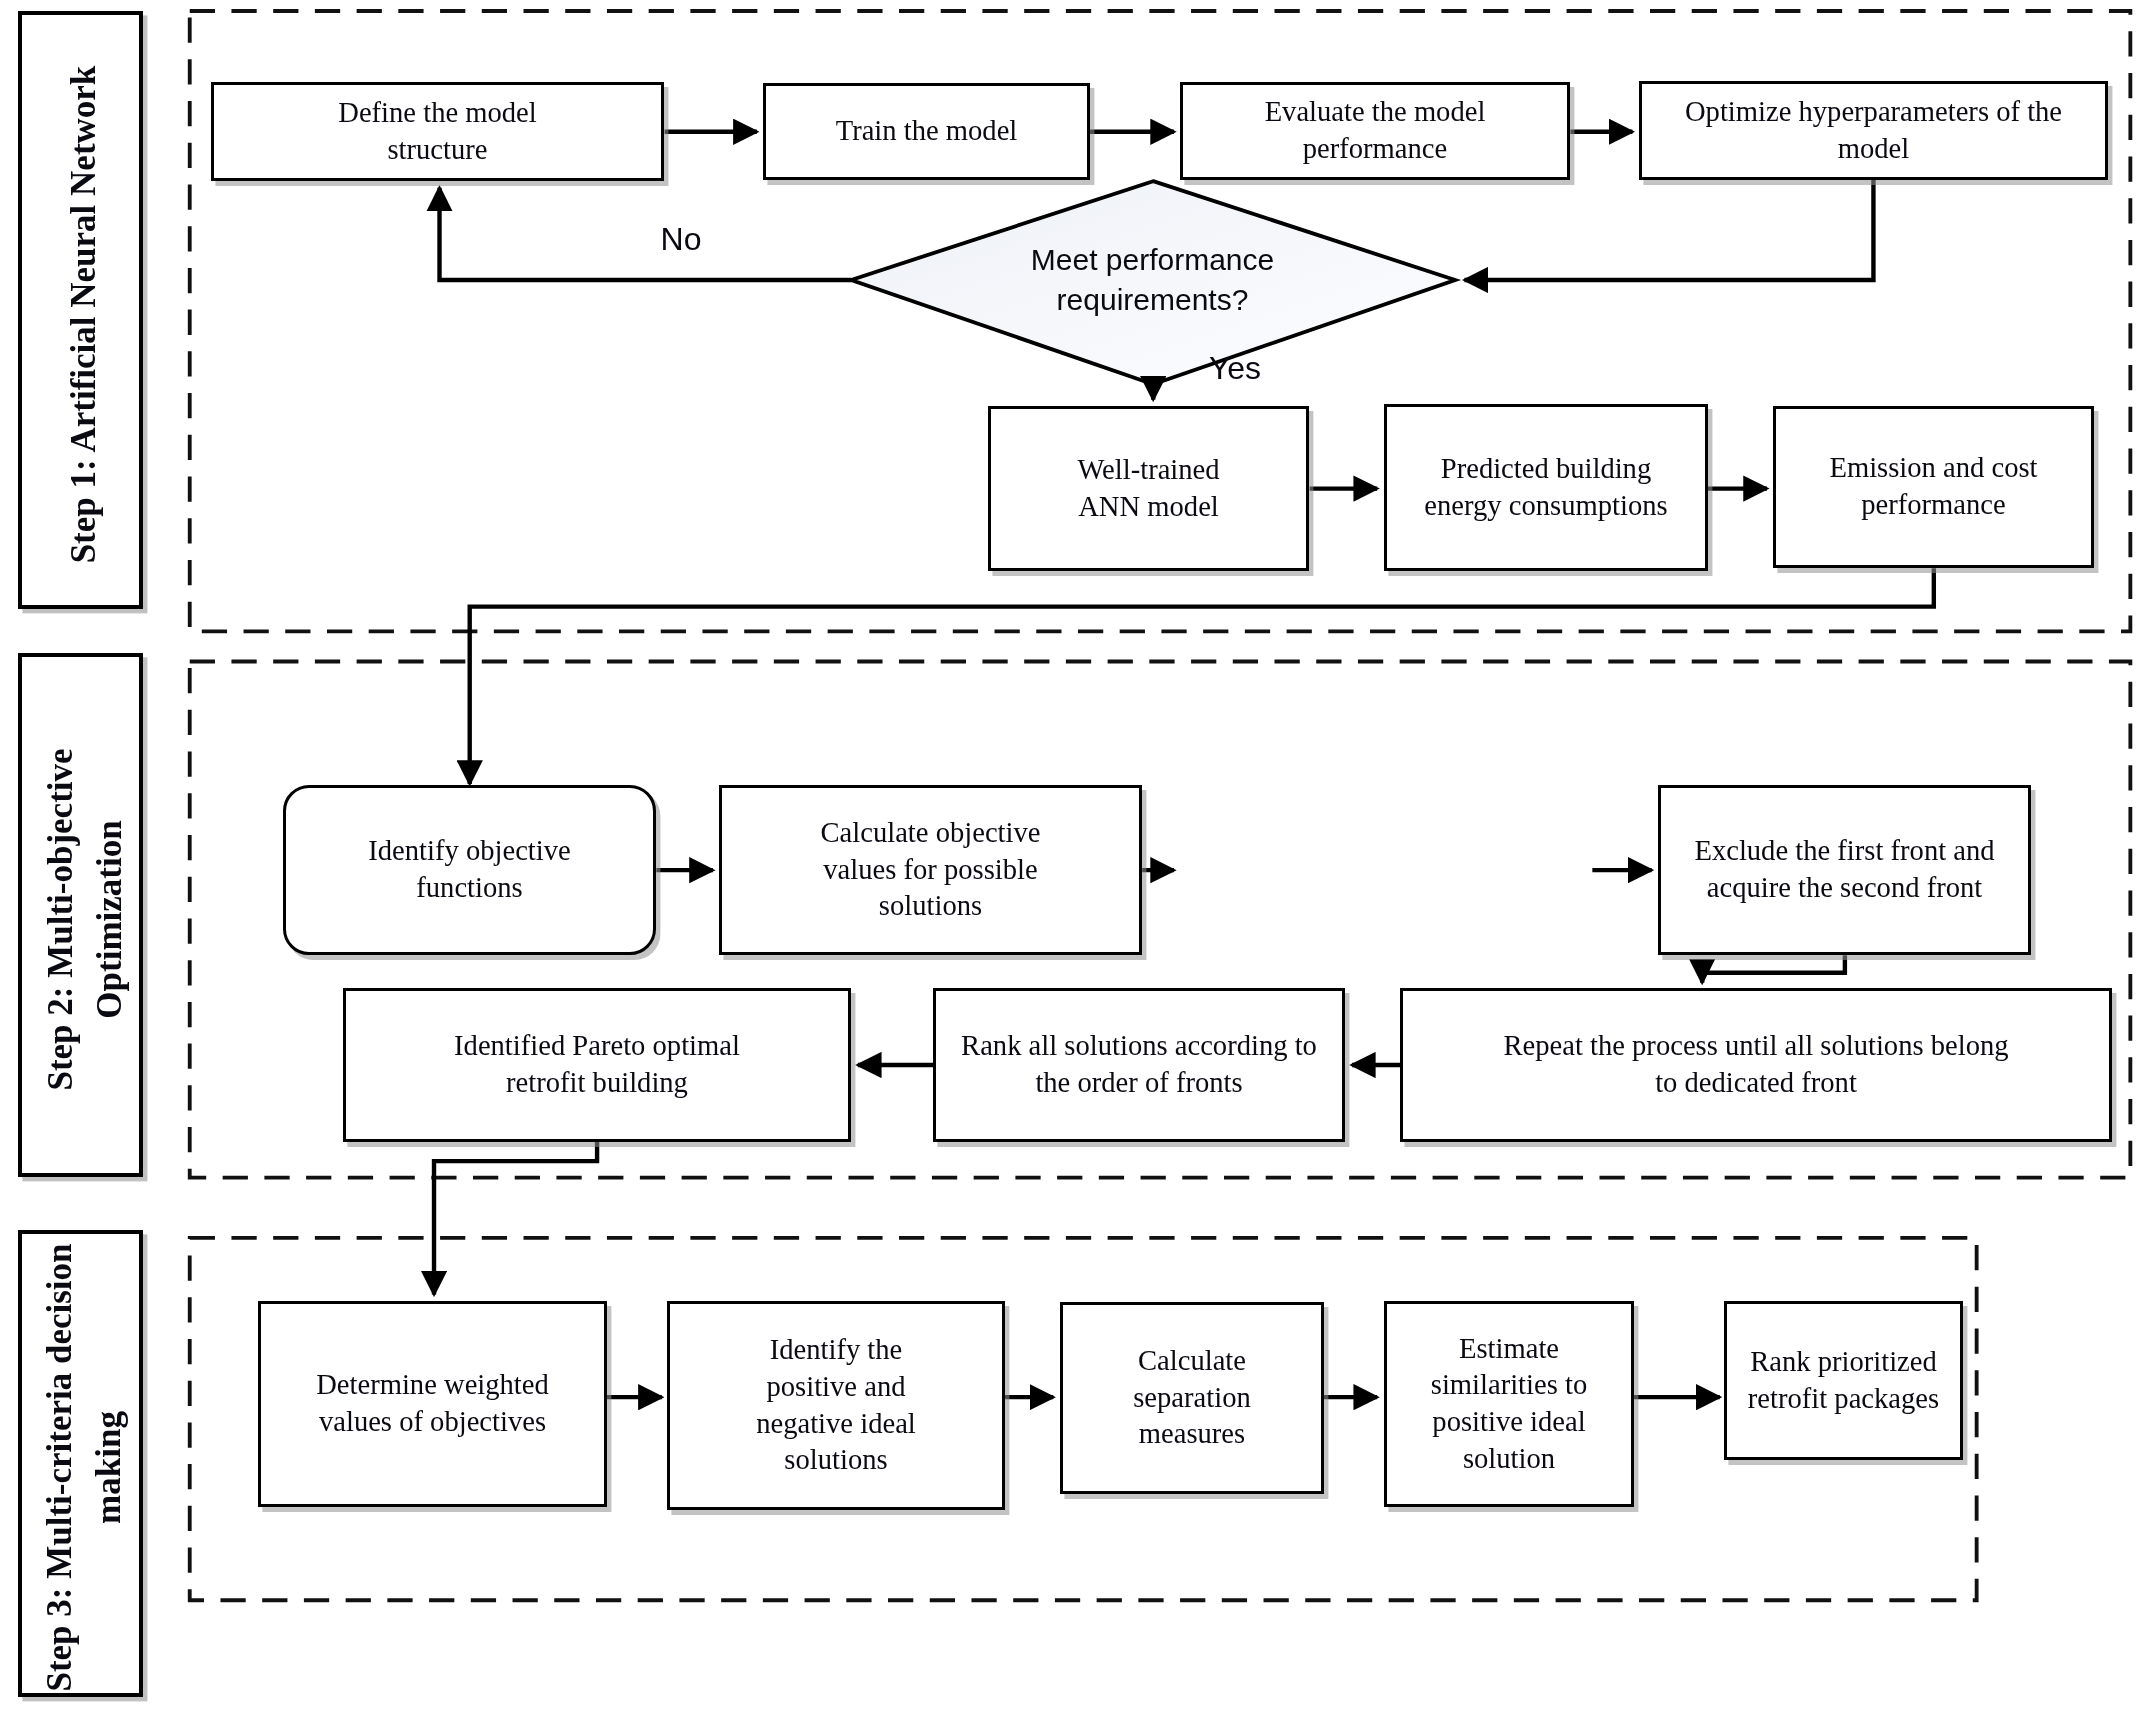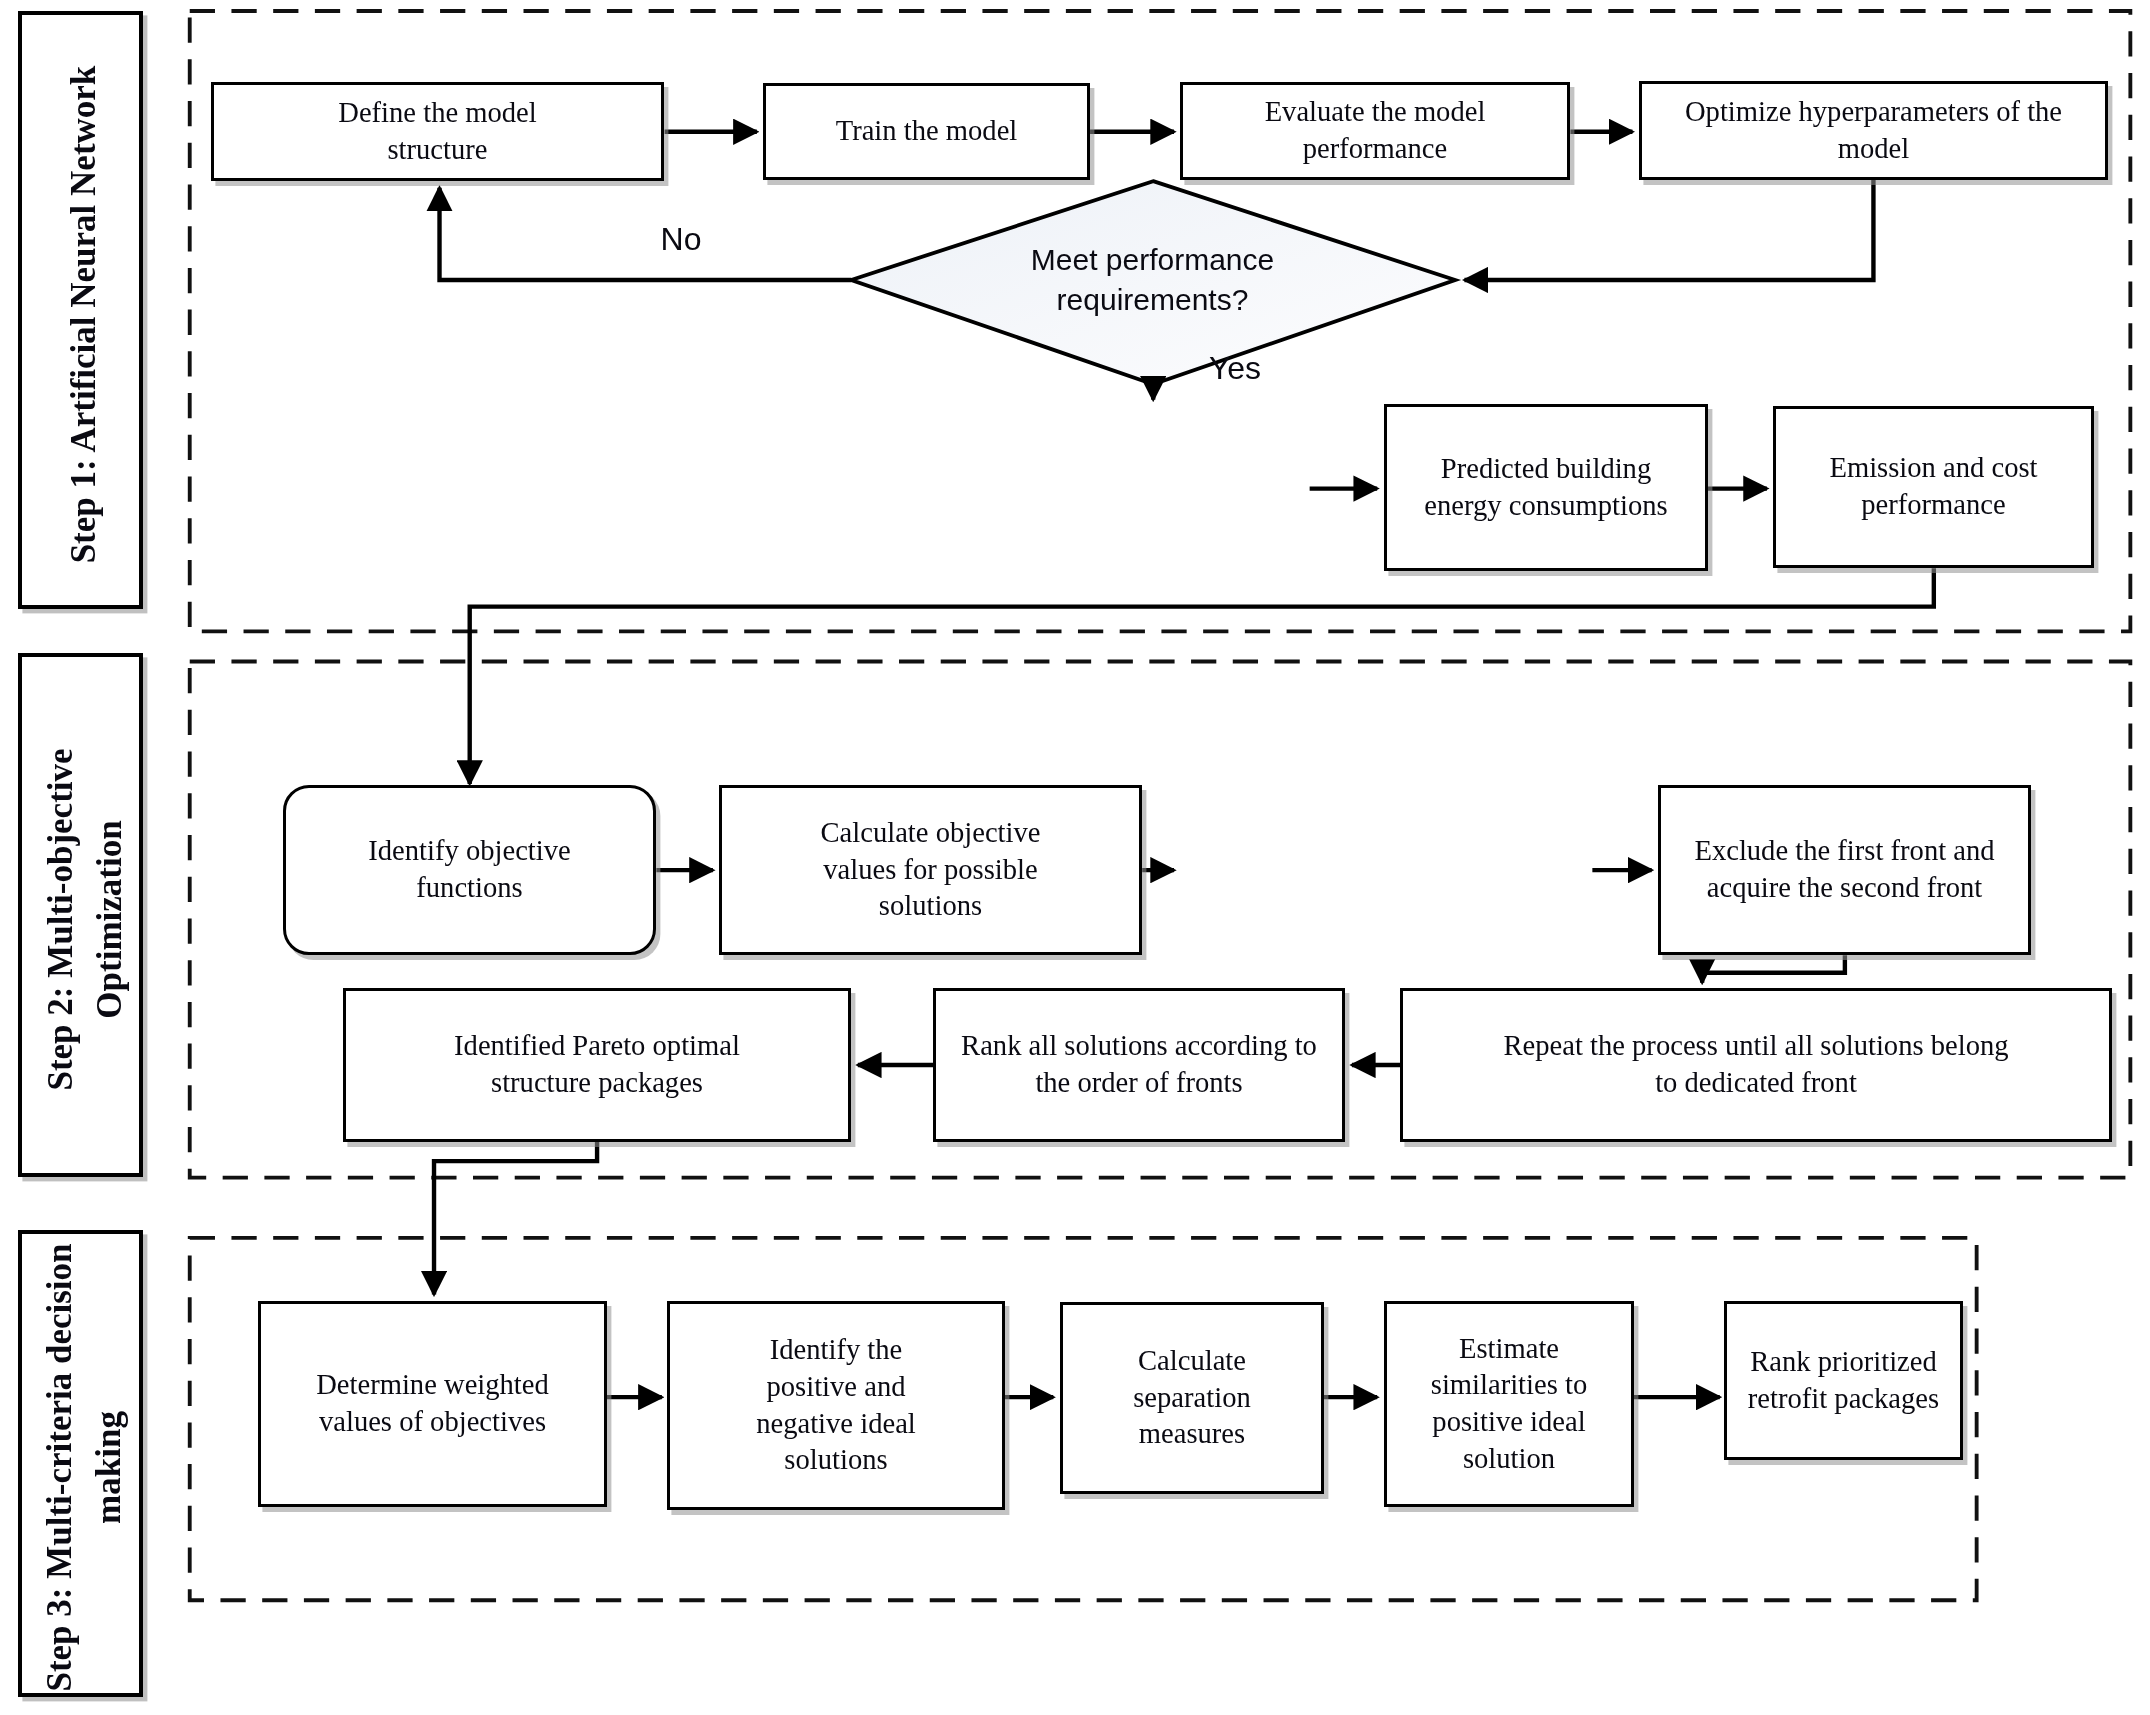--- a/index.html
+++ b/index.html
@@ -79,30 +79,31 @@
 
   <div class="node" style="left:211px;top:82px;width:453px;height:99px;padding:0 99px;">Define the  model structure</div>
   <div class="node" style="left:763px;top:83px;width:327px;height:97px;">Train the model</div>
   <div class="node" style="left:1180px;top:82px;width:390px;height:98px;padding:0 44px;">Evaluate the model performance</div>
   <div class="node" style="left:1639px;top:81px;width:469px;height:99px;padding:0 22px;">Optimize hyperparameters of the model</div>
 
   <div class="plain sans" style="left:988px;top:214px;width:329px;height:132px;font-size:30px;line-height:1.35;z-index:3;">Meet performance requirements?</div>
   <div class="plain sans" style="left:626px;top:217px;width:110px;height:44px;font-size:32px;">No</div>
   <div class="plain sans" style="left:1180px;top:346px;width:110px;height:44px;font-size:32px;">Yes</div>
 
+  <div class="node" style="left:988px;top:406px;width:321px;height:165px;padding:0 69px;">Well-trained ANN model</div>
   <div class="node" style="left:1384px;top:404px;width:324px;height:167px;padding:0 27px;">Predicted building energy consumptions</div>
   <div class="node" style="left:1773px;top:406px;width:321px;height:162px;padding:0 33px;">Emission and cost performance</div>
 
   <div class="node" style="left:283px;top:785px;width:373px;height:170px;padding:0 49px;border-radius:26px;">Identify objective functions</div>
   <div class="node" style="left:719px;top:785px;width:423px;height:170px;padding:0 71px;">Calculate objective values for possible solutions</div>
   <div class="node" style="left:1658px;top:785px;width:373px;height:170px;padding:0 16.5px;">Exclude the first front and acquire the second front</div>
 
   <div class="node" style="left:1400px;top:988px;width:712px;height:154px;padding:0 99px;">Repeat the process until all solutions belong to dedicated front</div>
   <div class="node" style="left:933px;top:988px;width:412px;height:154px;padding:0 11px;">Rank all solutions according to the order of fronts</div>
-  <div class="node" style="left:343px;top:988px;width:508px;height:154px;padding:0 71px;">Identified Pareto optimal structure packages</div>
+  <div class="node" style="left:343px;top:988px;width:508px;height:154px;padding:0 71px;">Identified Pareto optimal retrofit building</div>
 
   <div class="node" style="left:258px;top:1301px;width:349px;height:206px;padding:0 55px;">Determine weighted values of objectives</div>
   <div class="node" style="left:667px;top:1301px;width:338px;height:209px;padding:0 66px;">Identify the positive and negative ideal solutions</div>
   <div class="node" style="left:1060px;top:1302px;width:264px;height:192px;padding:0 52px;">Calculate separation measures</div>
   <div class="node" style="left:1384px;top:1301px;width:250px;height:206px;padding:0 15.4px;">Estimate similarities to positive ideal solution</div>
   <div class="node" style="left:1724px;top:1301px;width:239px;height:159px;padding:0 4.4px;">Rank prioritized retrofit packages</div>
 
 </div>
 
 

